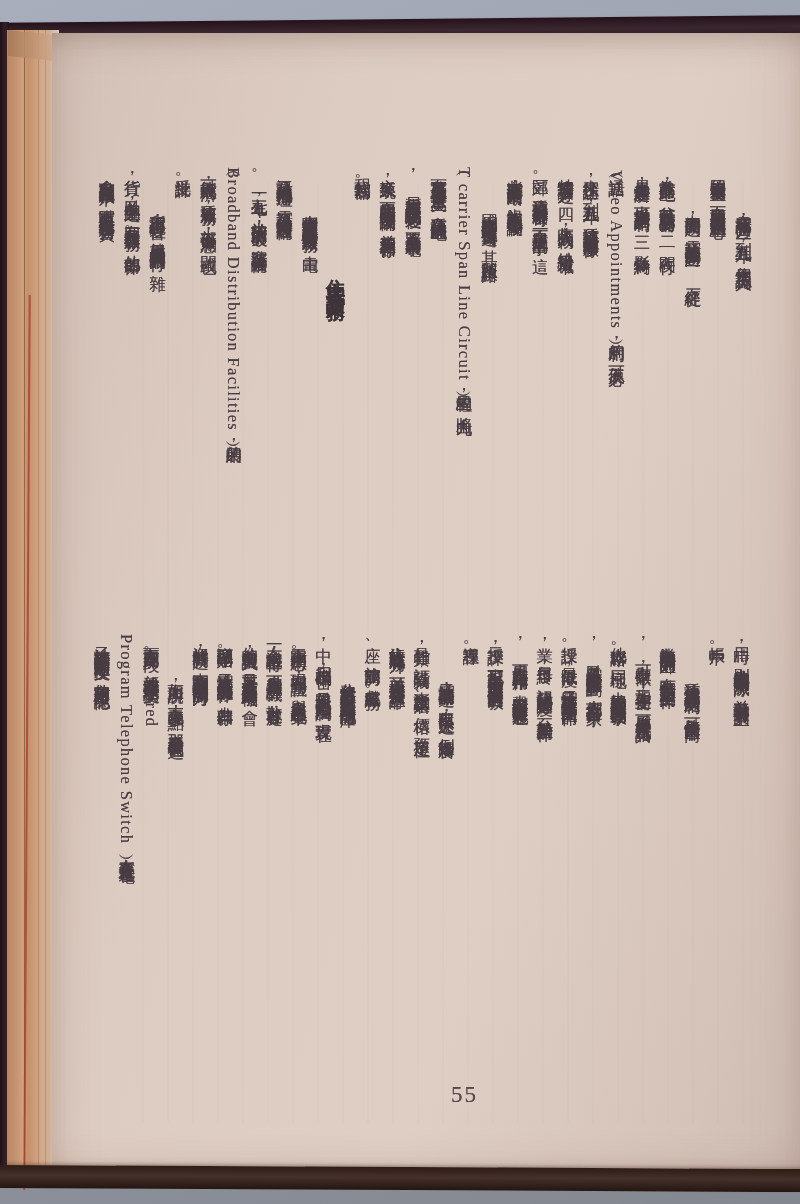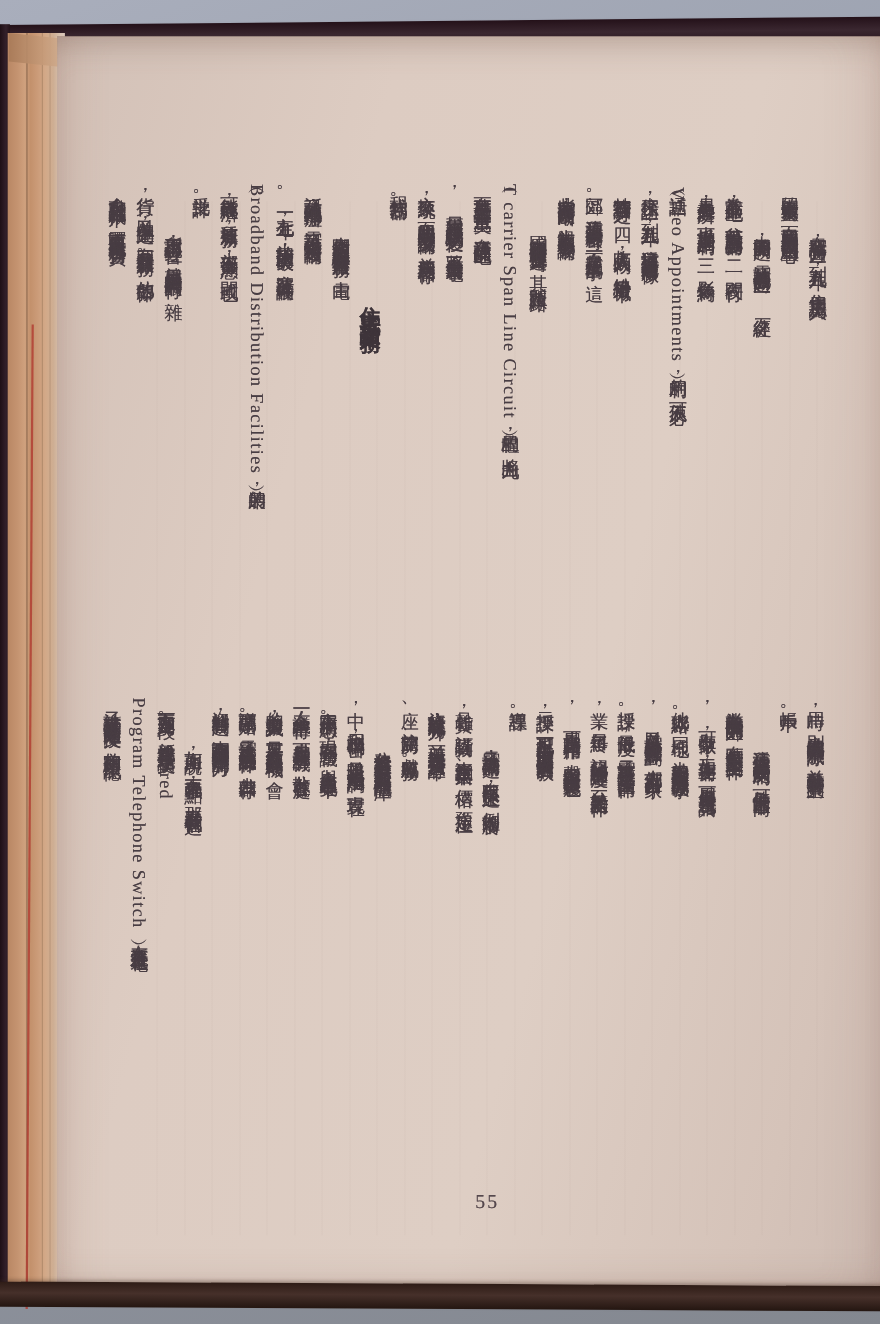--- a/index.html
+++ b/index.html
@@ -33,21 +33,21 @@
                inset 0 -28px 34px -26px rgba(120,85,70,.25);}
 
   
   .vblock{position:absolute;writing-mode:vertical-rl;text-orientation:mixed;color:#483d43;}
   .vblock .col{font-size:16.5px;line-height:25.4px;letter-spacing:1.3px;white-space:nowrap;text-shadow:0 0 .5px rgba(72,61,67,.65);}
   .block-top{top:166px;right:44px;height:468px;}
   .block-bottom{top:634px;right:47px;height:452px;}
   .block-bottom .col{line-height:24.6px;}
   .heading-col{font-size:19px;font-weight:bold;letter-spacing:4px;padding-top:98px;color:#3e343a;line-height:27px;white-space:nowrap;text-shadow:0 0 .6px rgba(62,52,58,.8);}
 
-  .page-number{position:absolute;left:408px;top:1082px;width:70px;text-align:center;font-size:18px;letter-spacing:2px;color:#55484d;text-shadow:0 0 .5px rgba(85,72,77,.7);}
+  .page-number{position:absolute;left:408px;top:1082px;width:70px;text-align:right;font-size:23px;letter-spacing:2px;color:#55484d;text-shadow:0 0 .5px rgba(85,72,77,.7);}
 
   
   .show-through{position:absolute;left:90px;top:150px;width:620px;height:940px;background:repeating-linear-gradient(90deg,rgba(120,95,90,.05) 0 2px,rgba(0,0,0,0) 2px 25px);opacity:.5;pointer-events:none;}
 </style>
 </head>
 <body>
 
 <div class="stage">
   <div class="backdrop"></div>
 

